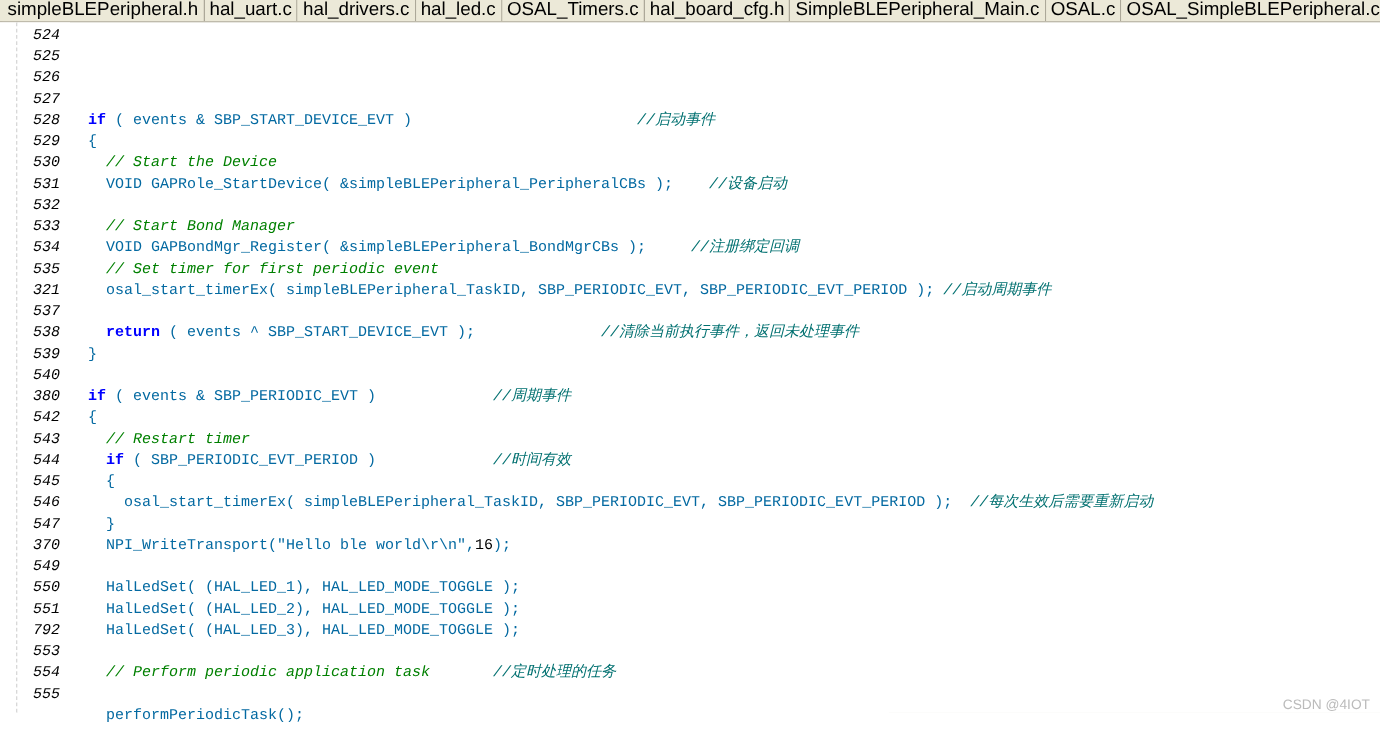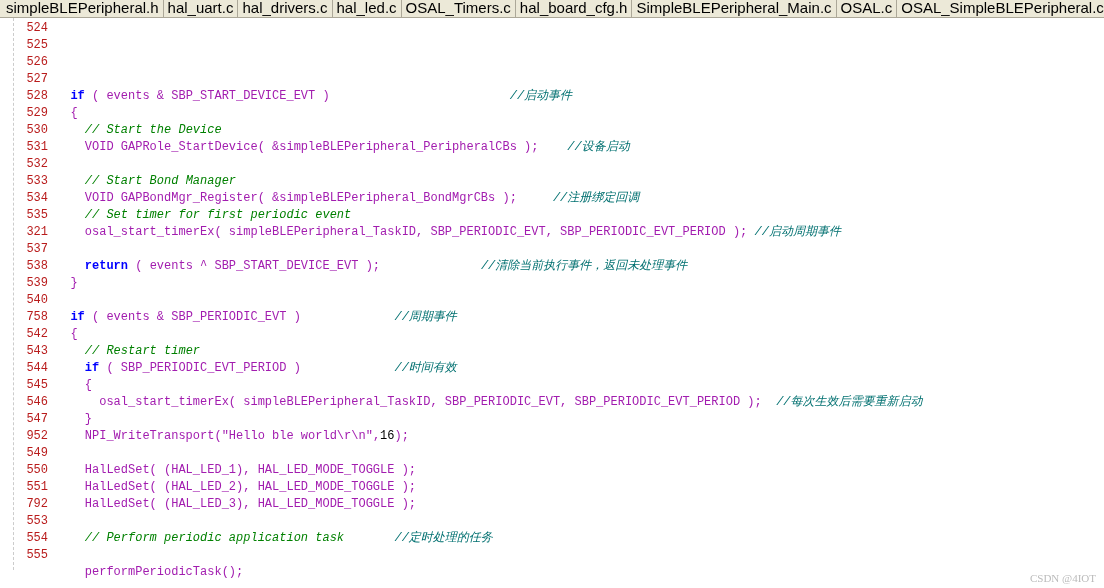--- a/index.html
+++ b/index.html
@@ -43,61 +43,62 @@
     }
     .gutter {
       width: 14px;
       background: #fff;
       border-right: 1px dashed #ccc;
       flex-shrink: 0;
     }
     .line-numbers {
       width: 42px;
       background: #fff;
-      color: #b91c1c;
+      color: #000000;
       text-align: right;
       padding-right: 8px;
       flex-shrink: 0;
       font-family: "Courier New", monospace;
       font-size: 12px;
       line-height: 17px;
       padding-top: 2px;
+      font-style: italic;
     }
     .line-numbers div { height: 17px; }
     .code-area {
       flex: 1;
       font-family: "Courier New", monospace;
       font-size: 12px;
       line-height: 17px;
       white-space: pre;
       padding-top: 2px;
       position: relative;
     }
     .code-line { height: 17px; }
     .kw { color: #0000ff; font-weight: bold; }
     .cm { color: #008000; font-style: italic; }
     .cm-cn { color: #007070; font-style: italic; }
     .num { color: #000; }
-    .plain { color: #a21caf; }
+    .plain { color: #0369a1; }
     .margin-line {
       position: absolute;
       left: 655px;
       top: 0;
       bottom: 0;
       width: 420px;
       background: #f1f1ed;
       z-index: -1;
     }
     .watermark {
       position: absolute;
-      bottom: 4px;
+      bottom: 18px;
       right: 8px;
       font-size: 11px;
       color: #bbb;
-      font-family: Liberation Serif, serif;
+      font-family: Liberation Sans, sans-serif;
       text-align: center;
     }
   </style>
 </head>
 <body>
 
 <div class="tab-bar" id="tab-bar">
     <div class="tab">simpleBLEPeripheral.h</div>
     <div class="tab">hal_uart.c</div>
     <div class="tab">hal_drivers.c</div>
@@ -125,28 +126,28 @@
       <div>531</div>
       <div>532</div>
       <div>533</div>
       <div>534</div>
       <div>535</div>
       <div>321</div>
       <div>537</div>
       <div>538</div>
       <div>539</div>
       <div>540</div>
-      <div>758</div>
+      <div>380</div>
       <div>542</div>
       <div>543</div>
       <div>544</div>
       <div>545</div>
       <div>546</div>
       <div>547</div>
-      <div>952</div>
+      <div>370</div>
       <div>549</div>
       <div>550</div>
       <div>551</div>
       <div>792</div>
       <div>553</div>
       <div>554</div>
       <div>555</div>
     </div>
   <div class="code-area" id="code-area">
     <div class="margin-line"></div>

